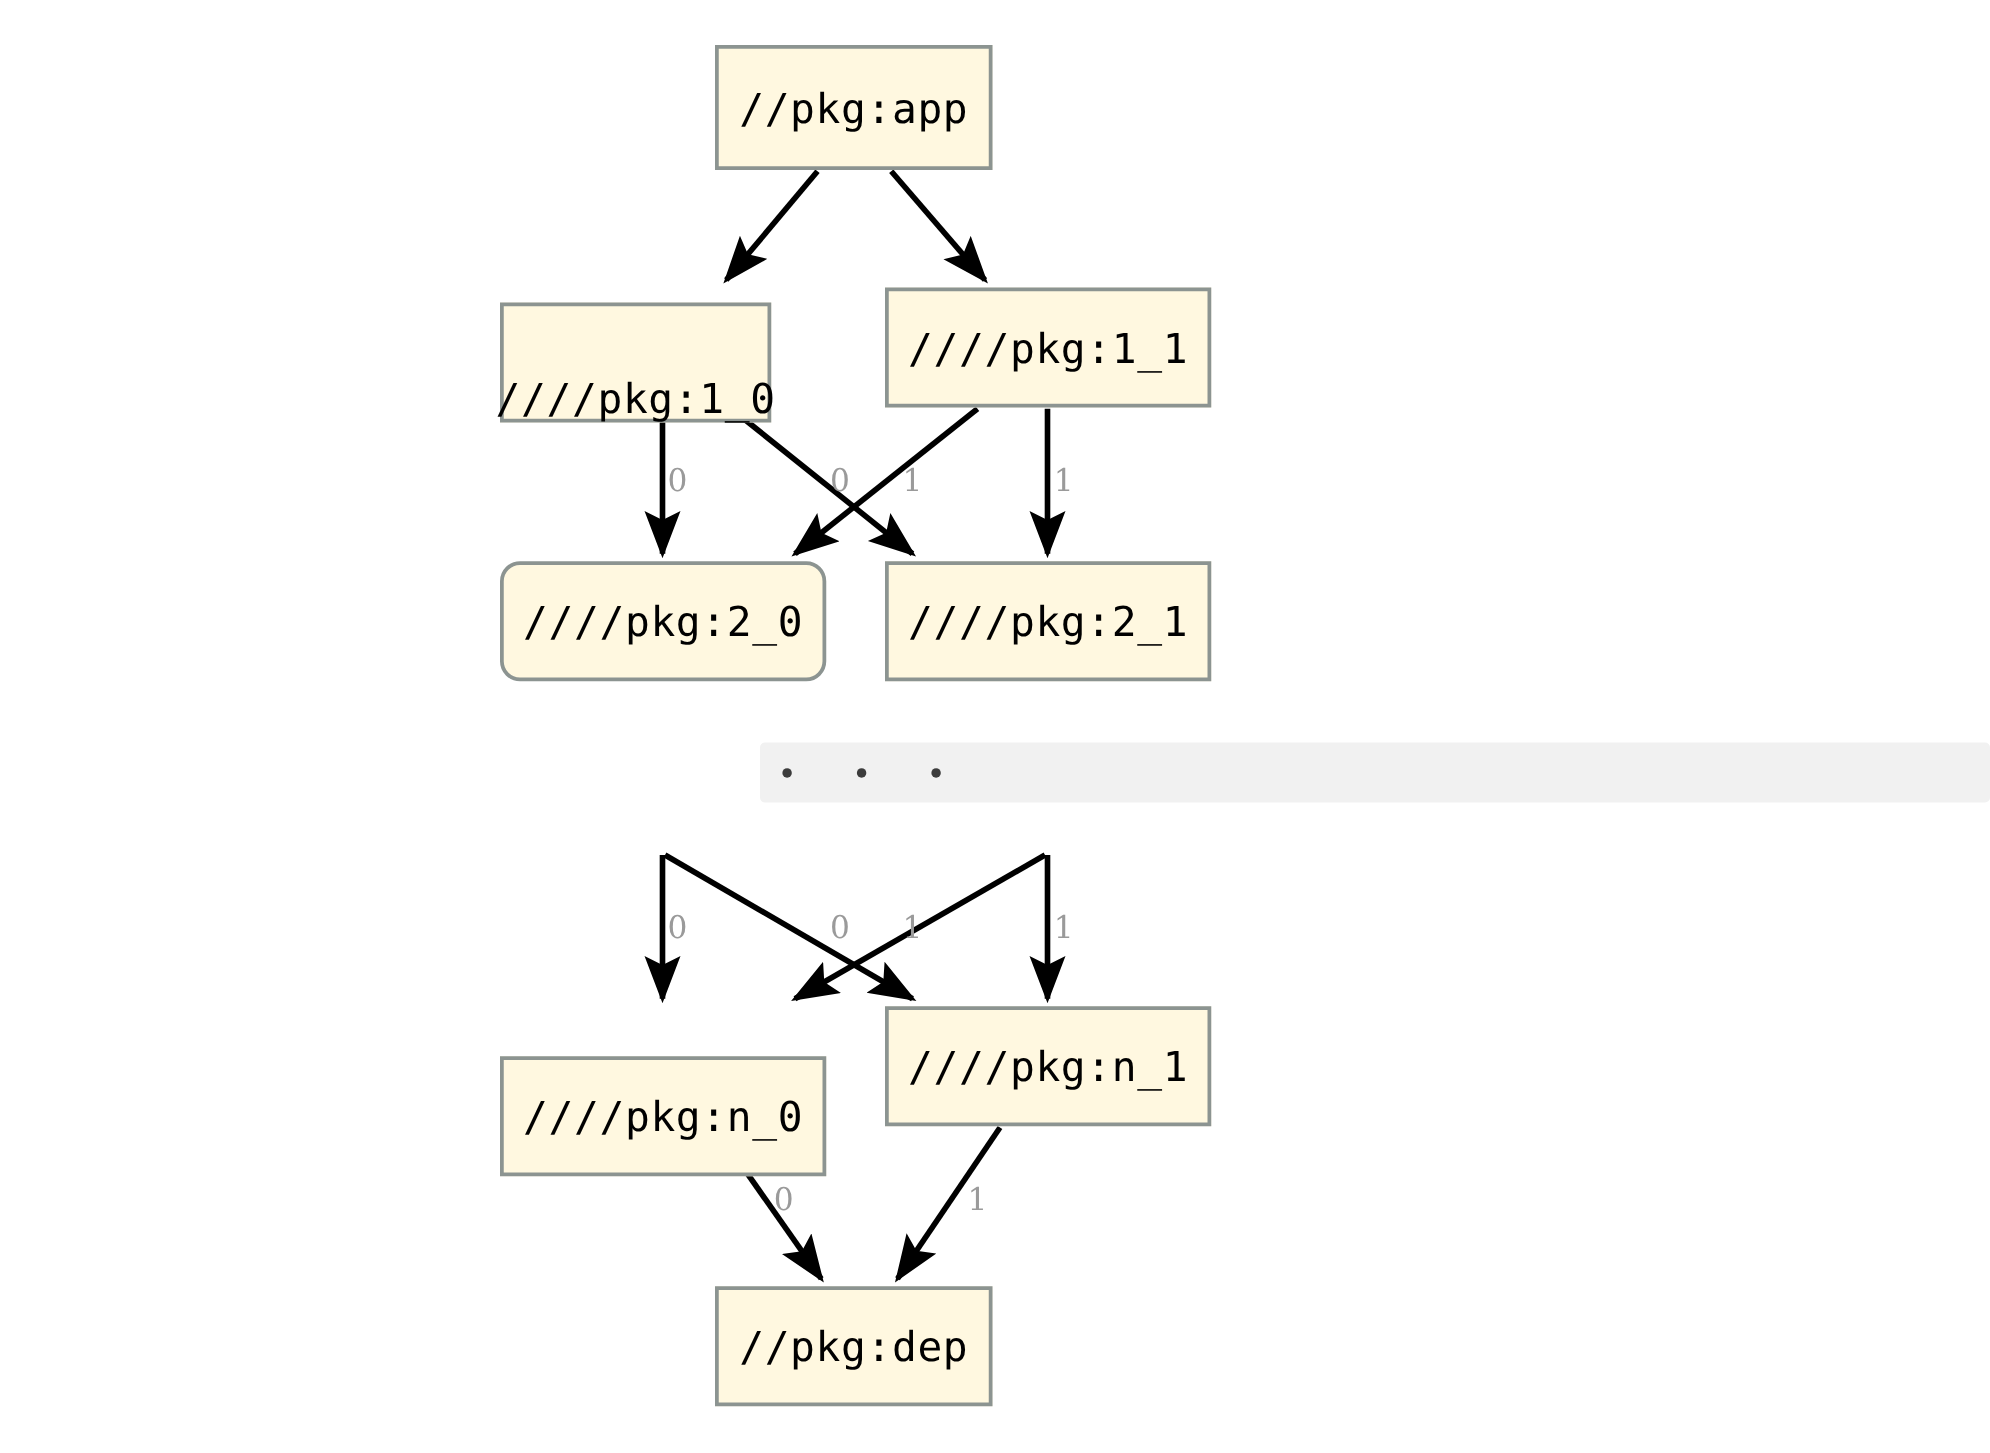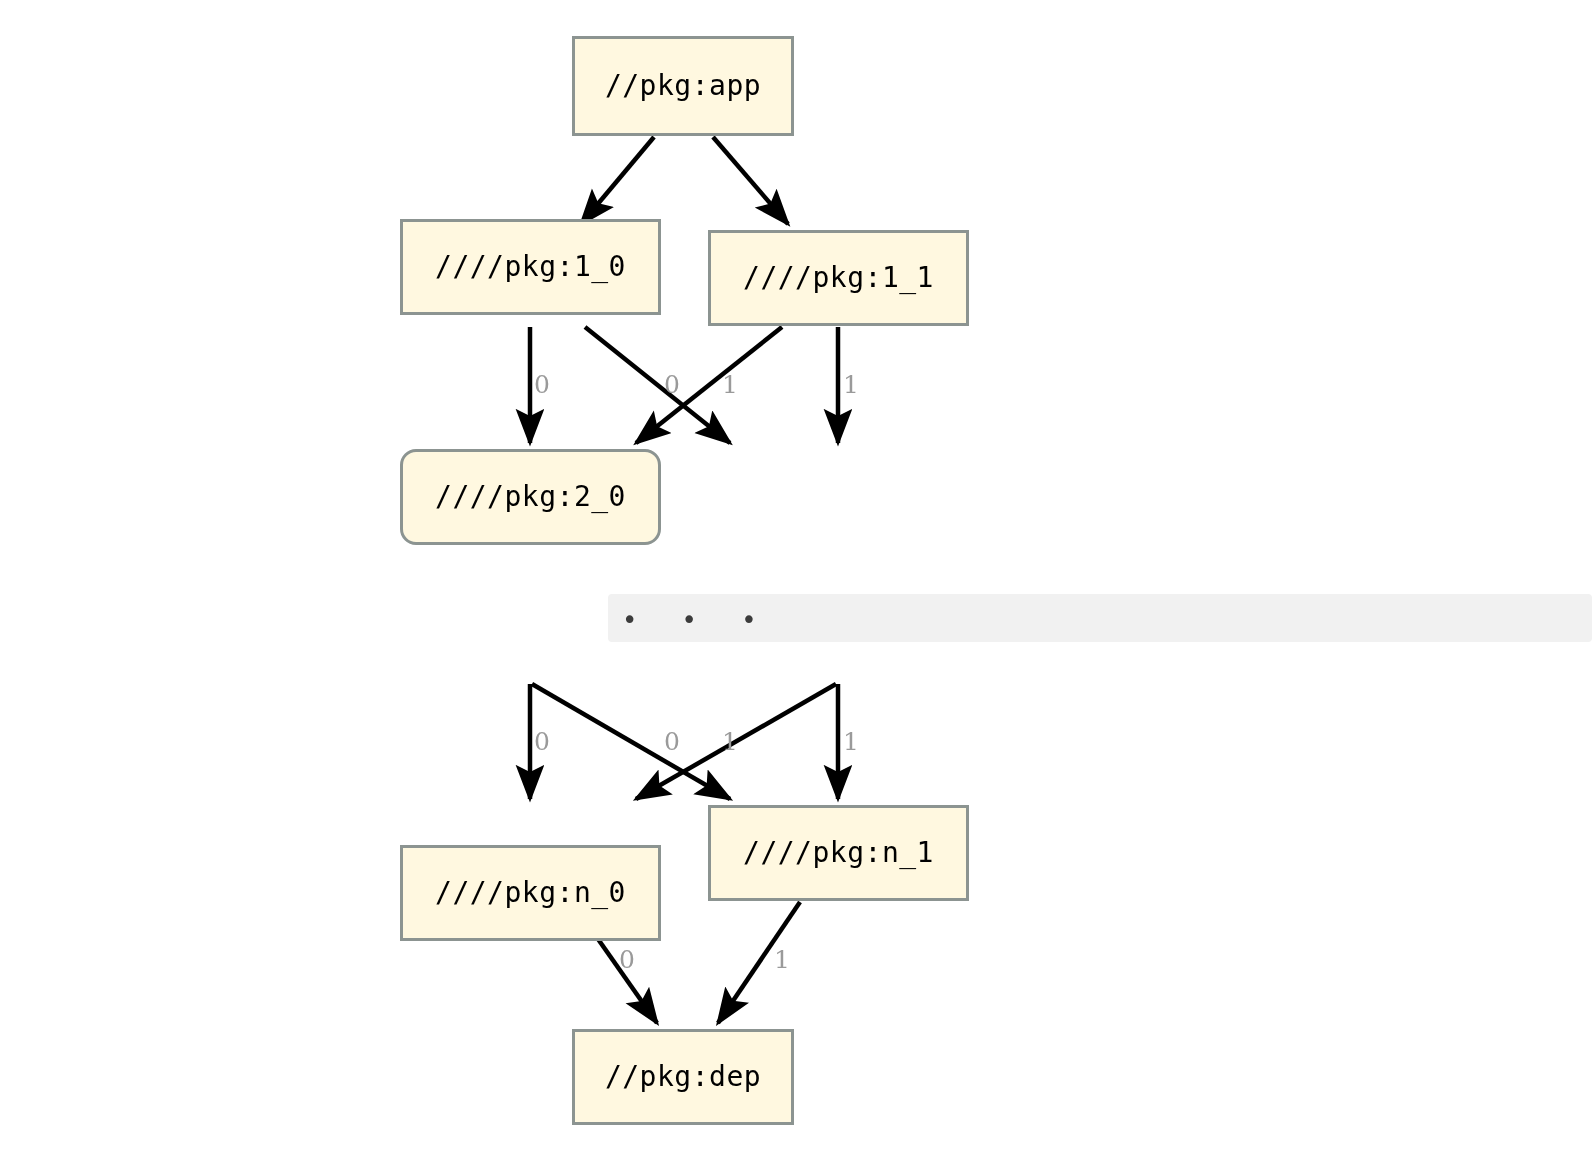--- a/index.html
+++ b/index.html
@@ -26,21 +26,21 @@
     position: absolute;
     box-sizing: border-box;
     background: #fff8e0;
     border: 3px solid #8c9491;
     display: flex;
     align-items: center;
     justify-content: center;
   }
   .node-label {
     font-family: "DejaVu Sans Mono", "Liberation Mono", monospace;
-    font-size: 28px;
+    font-size: 33px;
     color: #000000;
     letter-spacing: 0.5px;
     white-space: nowrap;
     line-height: 1;
   }
   .edge-label {
     position: absolute;
     font-family: "DejaVu Serif", "Liberation Serif", serif;
     font-size: 25px;
     color: #9a9a9a;
@@ -100,32 +100,35 @@
 
     <line x1="572" y1="902" x2="657" y2="1023" stroke="#000000" stroke-width="4.5" marker-end="url(#arrowhead)"></line>
 
     <line x1="800" y1="902" x2="718" y2="1023" stroke="#000000" stroke-width="4.5" marker-end="url(#arrowhead)"></line>
   </svg>
 
   <div class="node-box" style="left:572px; top:36px; width:222px; height:100px;">
     <span class="node-label">//pkg:app</span>
   </div>
 
-  <div class="node-box" style="left:400px; top:219px; width:261px; height:96px;">
+  <div class="node-box" style="left:400px; top:242px; width:217px; height:96px;align-items:flex-end;">
     <span class="node-label">////pkg:1_0</span>
   </div>
 
   <div class="node-box" style="left:708px; top:230px; width:261px; height:96px;">
     <span class="node-label">////pkg:1_1</span>
   </div>
 
   <div class="node-box" style="left:400px; top:449px; width:261px; height:96px;border-radius:16px;">
     <span class="node-label">////pkg:2_0</span>
   </div>
 
+  <div class="node-box" style="left:708px; top:449px; width:261px; height:96px;">
+    <span class="node-label">////pkg:2_1</span>
+  </div>
 
   <div class="node-box" style="left:400px; top:805px; width:261px; height:96px;margin-top:40px;">
     <span class="node-label">////pkg:n_0</span>
   </div>
 
   <div class="node-box" style="left:708px; top:805px; width:261px; height:96px;align-items:center;">
     <span class="node-label">////pkg:n_1</span>
   </div>
 
   <div class="node-box" style="left:572px; top:1029px; width:222px; height:96px;text-align:right;">

